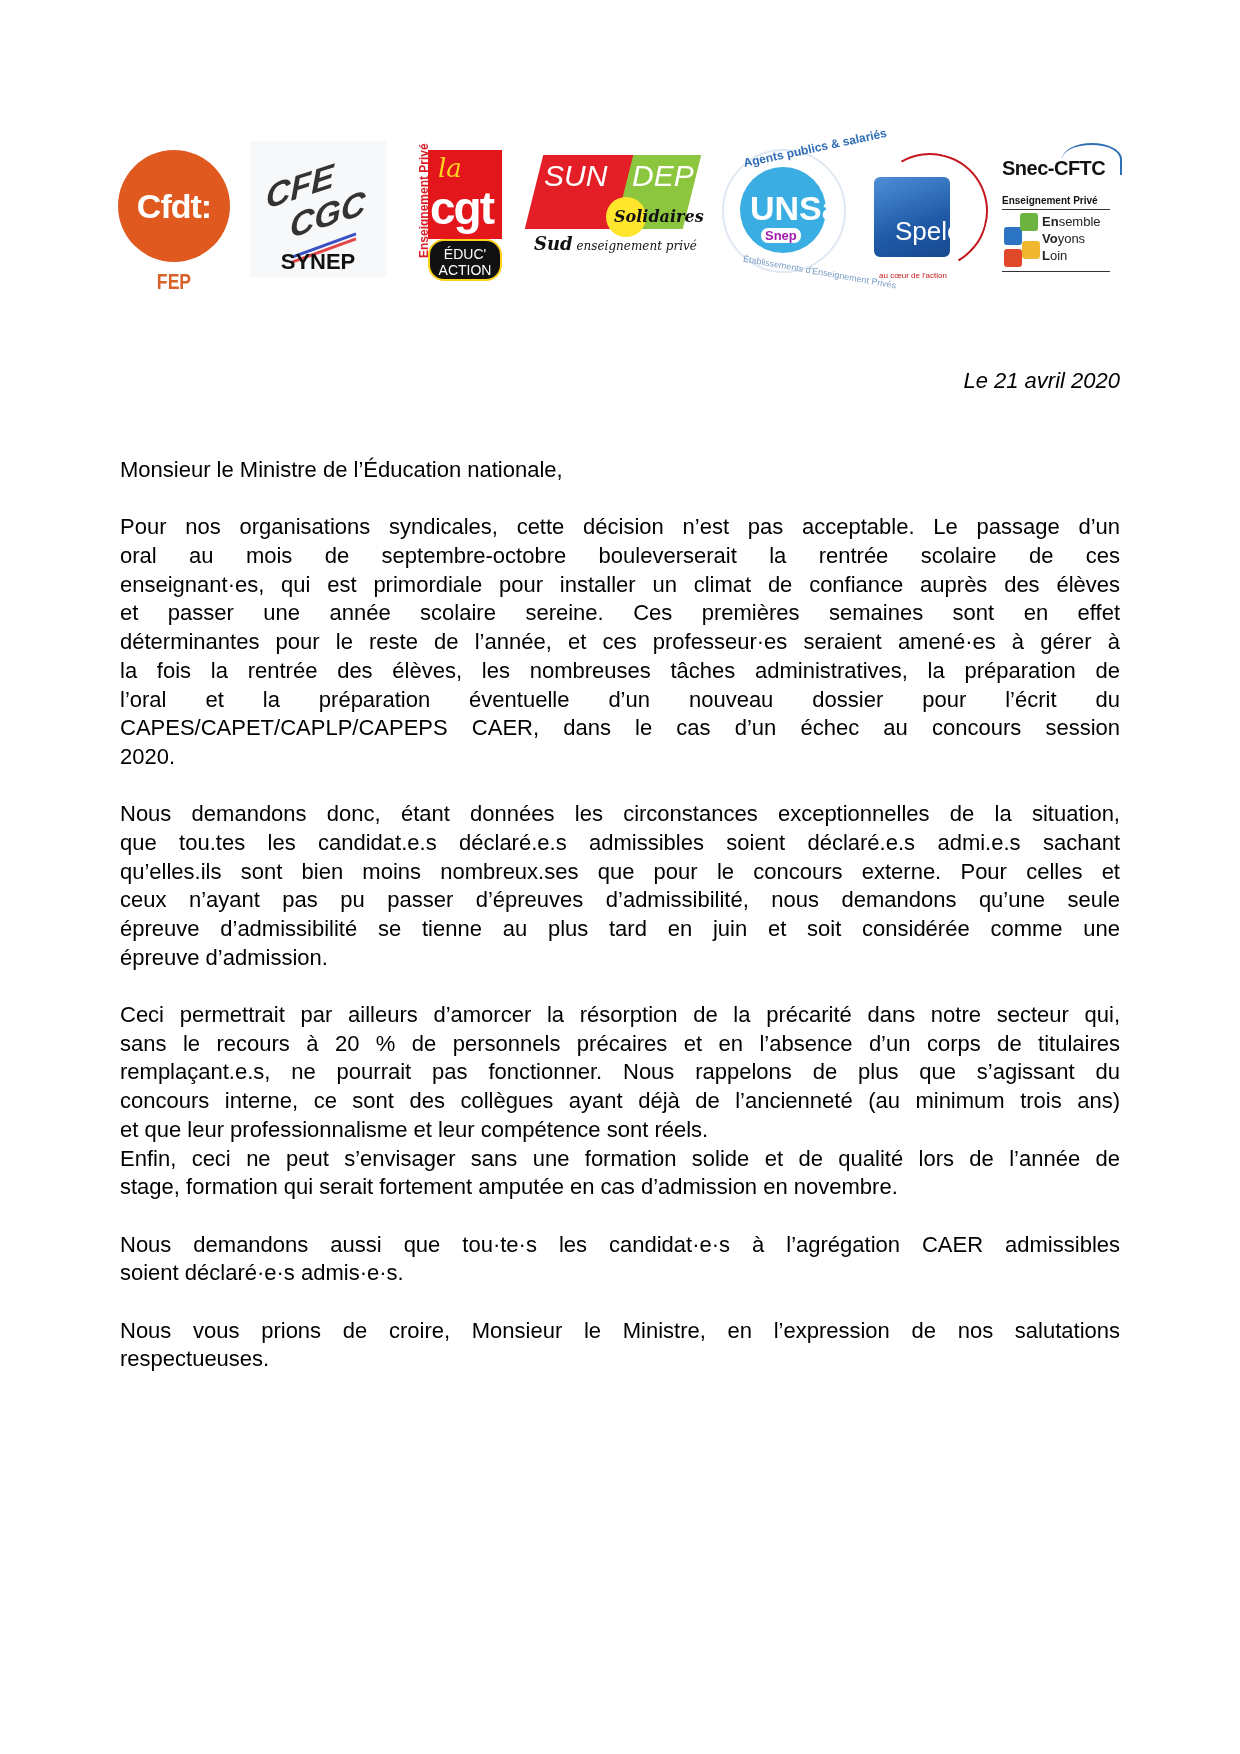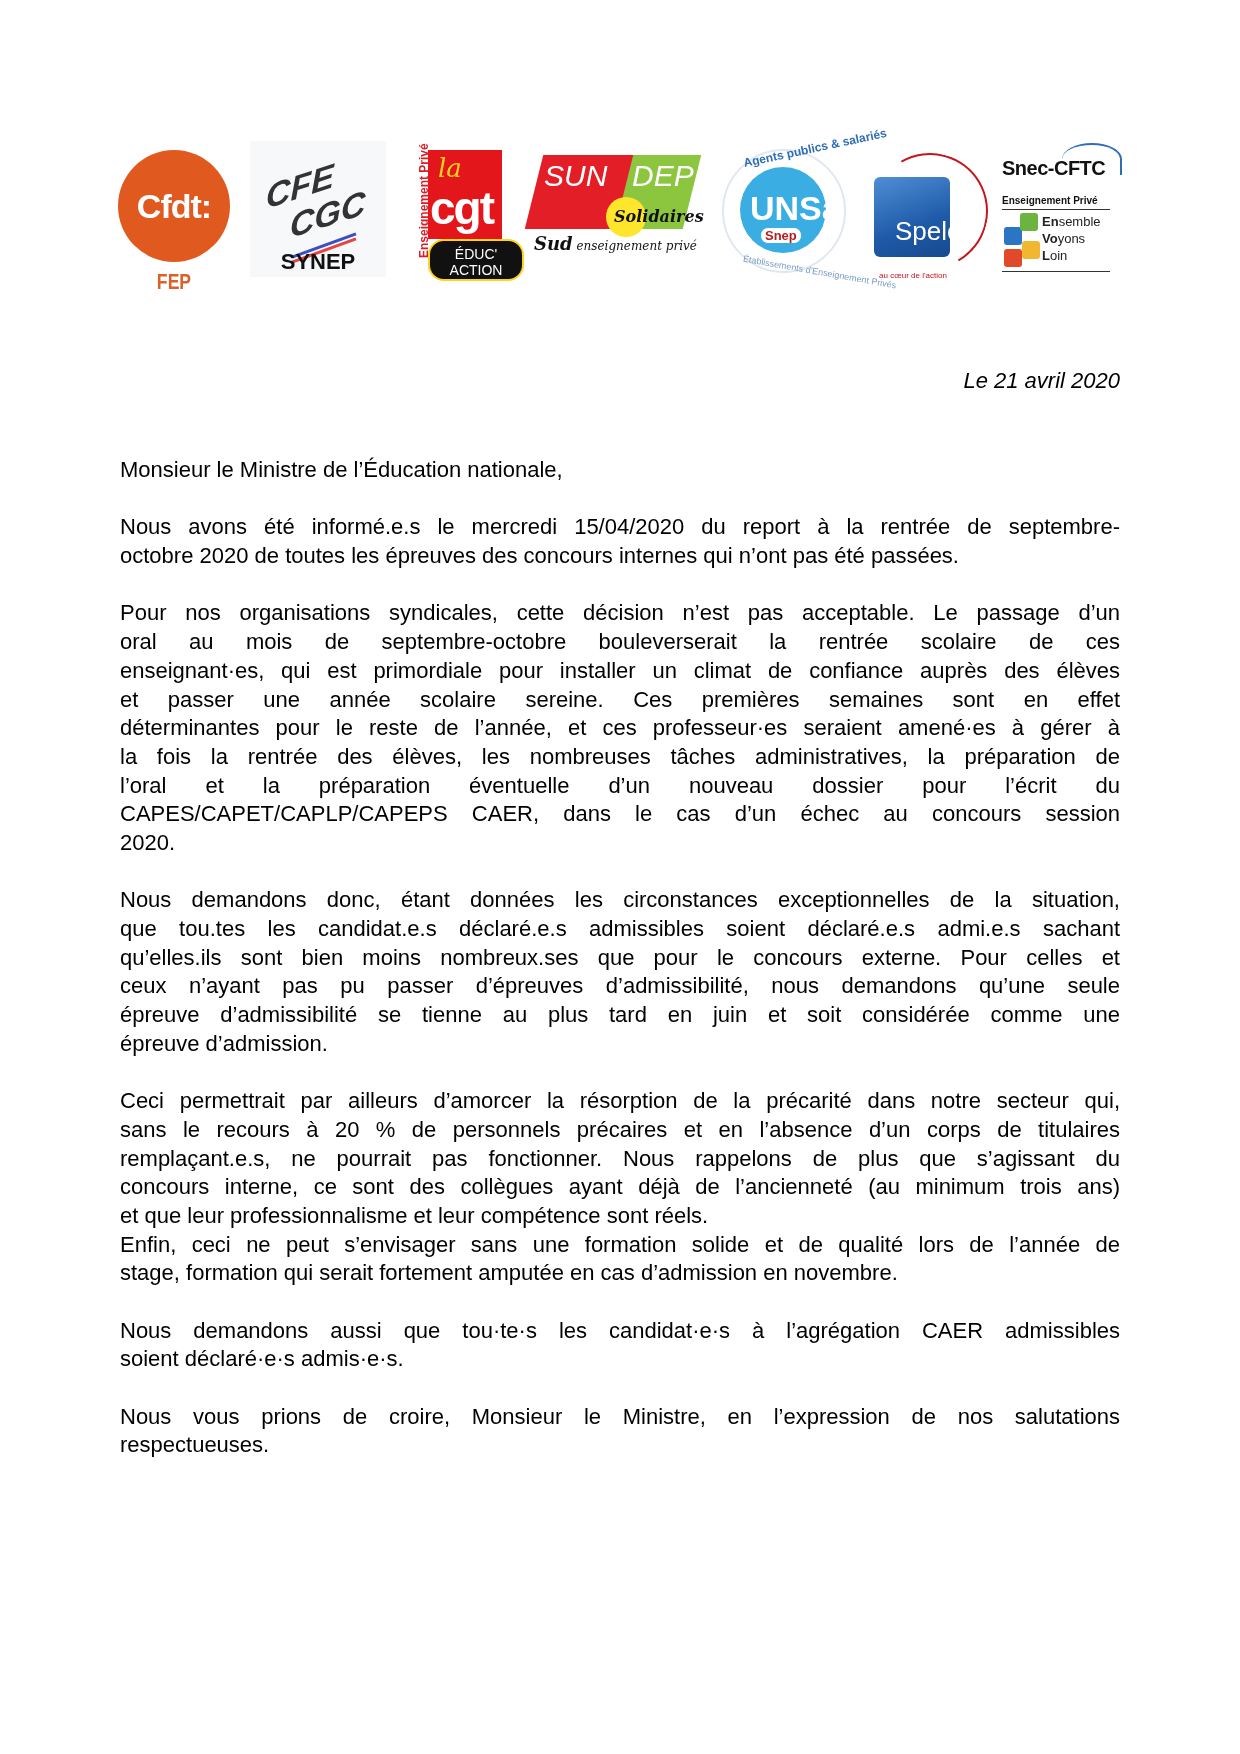--- a/index.html
+++ b/index.html
@@ -18,37 +18,37 @@
   .cfe .flag { position:absolute; left:40px; width:68px; height:3px; transform:rotate(-20deg); }
   .cfe .f1 { top:103px; background:#3b4fc4; }
   .cfe .f2 { top:108px; background:#e34545; }
   .cfe .sub { position:absolute; left:0; width:136px; top:108px; text-align:center; font-weight:bold; font-size:22px; color:#111; }
   
   .cgt { left:410px; top:11px; width:92px; height:140px; }
   .cgt .vert { position:absolute; left:-40px; top:54px; width:110px; height:16px; transform:rotate(-90deg); font-size:12px; font-weight:bold; color:#d81e26; white-space:nowrap; }
   .cgt .red { position:absolute; left:18px; top:9px; width:74px; height:89px; background:#e3161c; }
   .cgt .la { position:absolute; left:28px; top:12px; color:#ffd21f; font-style:italic; font-size:26px; font-family:"DejaVu Serif", serif; }
   .cgt .cg { position:absolute; left:20px; top:44px; color:#fff; font-weight:bold; font-size:46px; letter-spacing:-2px; line-height:46px; }
-  .cgt .black { position:absolute; left:18px; top:98px; width:96px; height:42px; background:#111; color:#fff; font-size:14px; line-height:16px; text-align:center; padding-top:5px; box-sizing:border-box; border:2px solid #ffd21f; border-radius:16px; }
+  .cgt .black { position:absolute; left:18px; top:98px; width:74px; height:42px; background:#111; color:#fff; font-size:14px; line-height:16px; text-align:center; padding-top:5px; box-sizing:border-box; border:2px solid #ffd21f; border-radius:16px; }
   
   .sundep { left:534px; top:11px; width:160px; height:110px; }
   .sundep .red { position:absolute; left:0; top:14px; width:98px; height:74px; background:#e41e26; transform:skewX(-14deg); }
   .sundep .green { position:absolute; left:90px; top:14px; width:68px; height:74px; background:#8cc63f; transform:skewX(-14deg); }
   .sundep .sun { position:absolute; left:72px; top:56px; width:40px; height:40px; border-radius:50%; background:#ffe52b; }
   .sundep .t1 { position:absolute; left:10px; top:18px; color:#fff; font-style:italic; font-size:30px; }
   .sundep .t2 { position:absolute; left:98px; top:18px; color:#fff; font-style:italic; font-size:30px; }
   .sundep .t3 { position:absolute; left:80px; top:66px; color:#111; font-style:italic; font-weight:bold; font-size:16px; font-family:"DejaVu Serif", serif; }
   .sundep .t4 { position:absolute; left:0; top:92px; color:#111; font-style:italic; font-size:12px; font-family:"DejaVu Serif", serif; white-space:nowrap; }
   .sundep .t4 b { font-size:18px; }
   
   .unsa { left:712px; top:11px; width:132px; height:140px; }
   .unsa .ring { position:absolute; left:10px; top:8px; width:120px; height:120px; border-radius:50%; background:#fff; border:2px solid #dfe8f2; }
   .unsa .disc { position:absolute; left:28px; top:26px; width:86px; height:86px; border-radius:50%; background:#3aaee2; }
   .unsa .txt { position:absolute; left:38px; top:48px; color:#fff; font-weight:bold; font-size:34px; }
-  .unsa .snep { position:absolute; left:48px; top:86px; background:#fff; color:#b91c1c; font-size:13px; font-weight:bold; padding:0 4px; border-radius:8px; border:1px solid #3aaee2; }
+  .unsa .snep { position:absolute; left:48px; top:86px; background:#fff; color:#a21caf; font-size:13px; font-weight:bold; padding:0 4px; border-radius:8px; border:1px solid #3aaee2; }
   .unsa .arc { position:absolute; left:30px; top:0; font-size:12px; font-weight:bold; color:#2f6db5; white-space:nowrap; transform:rotate(-12deg); }
   .unsa .arc2 { position:absolute; left:30px; top:126px; font-size:9px; color:#7a9cc5; white-space:nowrap; transform:rotate(10deg); }
   
   .spelc { left:868px; top:11px; width:120px; height:140px; }
   .spelc .arc { position:absolute; left:4px; top:12px; width:112px; height:112px; border-radius:50%; border:2px solid #c4161c; border-left-color:transparent; border-bottom-color:transparent; transform:rotate(15deg); }
   .spelc .box { position:absolute; left:6px; top:36px; width:76px; height:80px; border-radius:6px; background:linear-gradient(160deg,#4f8fd6,#1f5aa8 60%,#174a8f); color:#fff; font-size:26px; display:flex; align-items:flex-end; justify-content:center; padding-bottom:10px; box-sizing:border-box;padding-left:31px; }
   .spelc .tag { position:absolute; left:0; top:130px; width:90px; text-align:center; font-size:8px; color:#c4161c; }
   
   .snec { left:1002px; top:11px; width:124px; height:140px; }
   .snec .dove { position:absolute; left:60px; top:2px; width:58px; height:30px; border:2px solid #2f6db5; border-radius:50% 50% 0 50%; border-bottom:none; border-left:none; }
@@ -136,24 +136,20 @@
     <div class="rule2"></div>
   </div>
 </div>
 
 <div class="date">Le 21 avril 2020</div>
 
 <div class="body">
   <div class="salute">Monsieur le Ministre de l’Éducation nationale,</div>
   <div id="paras">
       <div class="para">
-        <span class="line">Nous avons été informé.e.s le mercredi 15/04/2020 du report à la rentrée de septembre-</span>
-        <span class="line last">octobre 2020 de toutes les épreuves des concours internes qui n’ont pas été passées.</span>
-      </div>
-      <div class="para">
         <span class="line">Pour nos organisations syndicales, cette décision n’est pas acceptable. Le passage d’un</span>
         <span class="line">oral au mois de septembre-octobre bouleverserait la rentrée scolaire de ces</span>
         <span class="line">enseignant·es, qui est primordiale pour installer un climat de confiance auprès des élèves</span>
         <span class="line">et passer une année scolaire sereine. Ces premières semaines sont en effet</span>
         <span class="line">déterminantes pour le reste de l’année, et ces professeur·es seraient amené·es à gérer à</span>
         <span class="line">la fois la rentrée des élèves, les nombreuses tâches administratives, la préparation de</span>
         <span class="line">l’oral et la préparation éventuelle d’un nouveau dossier pour l’écrit du</span>
         <span class="line">CAPES/CAPET/CAPLP/CAPEPS CAER, dans le cas d’un échec au concours session</span>
         <span class="line last">2020.</span>
       </div>

